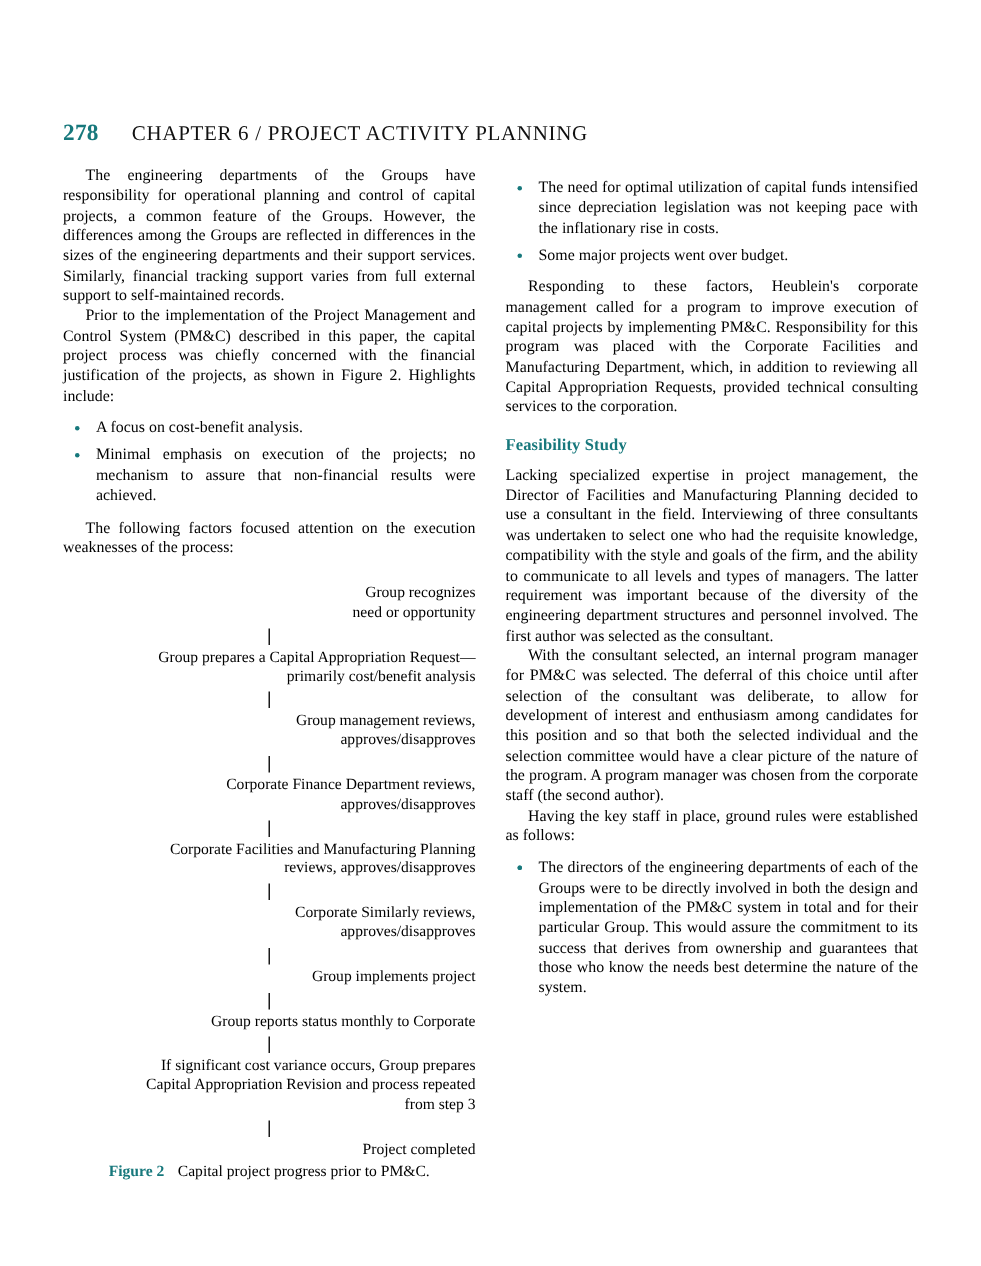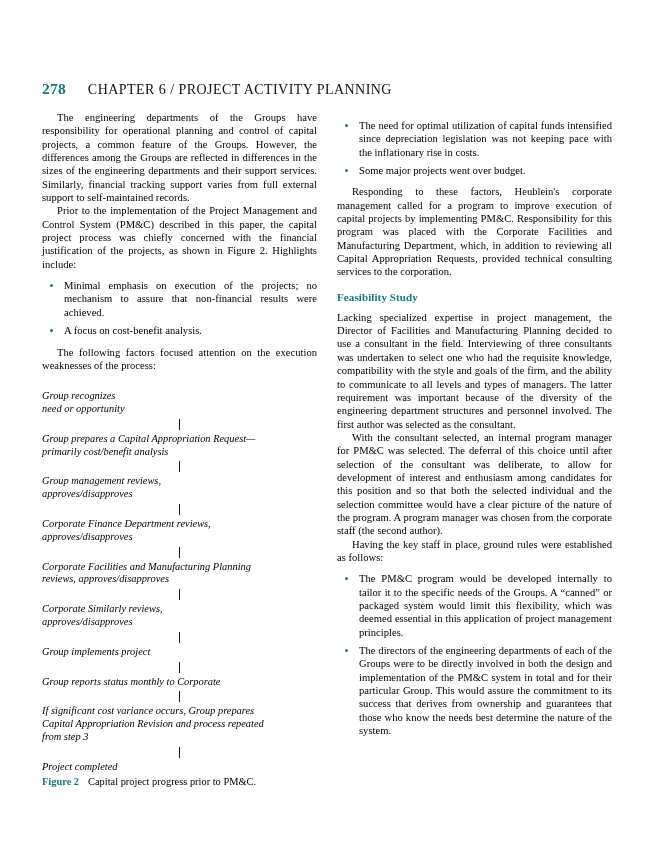--- a/index.html
+++ b/index.html
@@ -100,38 +100,37 @@
 
   
   .flowchart {
     margin-top: 18px;
     width: 275px;
     text-align: center;
     font-size: 10.4px;
     line-height: 12.8px;
   }
   .flow-step {
-    text-align: left;
+    text-align: right;
     white-space: pre-line;
-    font-style: italic;
   }
   .flow-connector {
     width: 1px;
     height: 11px;
     background: #1a1a1a;
     margin: 3px auto 3px auto;
   }
 
   
   .figure-caption {
     margin-top: 1px;
     width: 275px;
     font-size: 10.4px;
     line-height: 13px;
-    text-align: left;
+    text-align: center;
   }
   .figure-caption .fig-label {
     font-weight: bold;
     color: #17787c;
   }
   .figure-caption .fig-text {
     margin-left: 9px;
     color: #000000;
   }
 </style>
@@ -146,25 +145,25 @@
   </div>
 
   <div class="col col-left">
 
     <p class="para">The engineering departments of the Groups have responsibility for operational planning and control of capital projects, a common feature of the Groups. However, the differences among the Groups are reflected in differences in the sizes of the engineering departments and their support services. Similarly, financial tracking support varies from full external support to self-maintained records.</p>
     <p class="para">Prior to the implementation of the Project Management and Control System (PM&amp;C) described in this paper, the capital project process was chiefly concerned with the financial justification of the projects, as shown in Figure 2. Highlights include:</p>
 
     <ul class="bullets">
       <li>
         <span class="bullet-mark"></span>
+        <span>A focus on cost-benefit analysis.</span>
+      </li>
+      <li>
+        <span class="bullet-mark"></span>
         <span>Minimal emphasis on execution of the projects; no mechanism to assure that non-financial results were achieved.</span>
-      </li>
-      <li>
-        <span class="bullet-mark"></span>
-        <span>A focus on cost-benefit analysis.</span>
       </li>
     </ul>
 
     <p class="para">The following factors focused attention on the execution weaknesses of the process:</p>
 
     <div class="flowchart">
 
       <div class="flow-step">Group recognizes
 need or opportunity</div>
       <div class="flow-connector"></div>
@@ -226,21 +225,20 @@
 
     <h2 class="section-head">Feasibility Study</h2>
 
     <p class="para noindent">Lacking specialized expertise in project management, the Director of Facilities and Manufacturing Planning decided to use a consultant in the field. Interviewing of three consultants was undertaken to select one who had the requisite knowledge, compatibility with the style and goals of the firm, and the ability to communicate to all levels and types of managers. The latter requirement was important because of the diversity of the engineering department structures and personnel involved. The first author was selected as the consultant.</p>
     <p class="para">With the consultant selected, an internal program manager for PM&amp;C was selected. The deferral of this choice until after selection of the consultant was deliberate, to allow for development of interest and enthusiasm among candidates for this position and so that both the selected individual and the selection committee would have a clear picture of the nature of the program. A program manager was chosen from the corporate staff (the second author).</p>
     <p class="para">Having the key staff in place, ground rules were established as follows:</p>
 
     <ul class="bullets">
       <li>
         <span class="bullet-mark"></span>
-        <span>The PM&amp;C program would be developed internally to tailor it to the specific needs of the Groups. A “canned” or packaged system would limit this flexibility, which was deemed essential in this application of project management principles.</span>
       </li>
       <li>
         <span class="bullet-mark"></span>
         <span>The directors of the engineering departments of each of the Groups were to be directly involved in both the design and implementation of the PM&amp;C system in total and for their particular Group. This would assure the commitment to its success that derives from ownership and guarantees that those who know the needs best determine the nature of the system.</span>
       </li>
     </ul>
 
   </div>
 
 </div>

